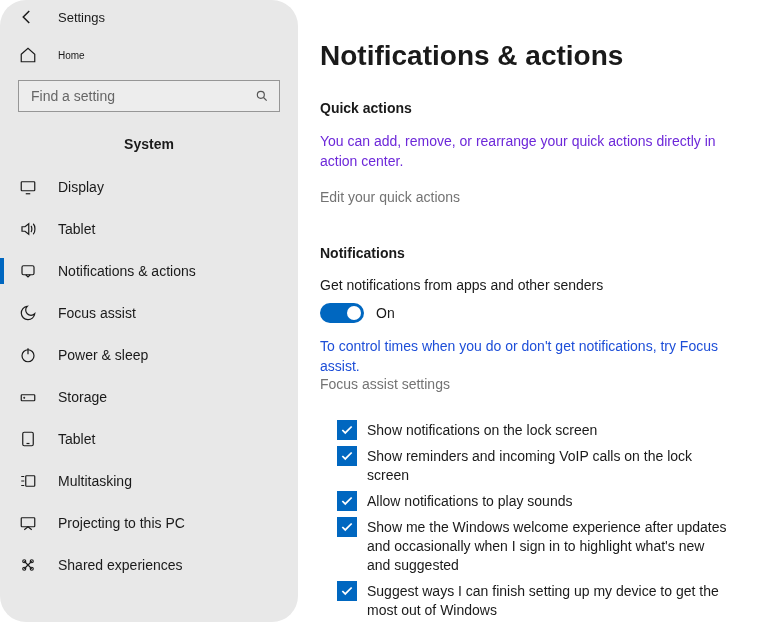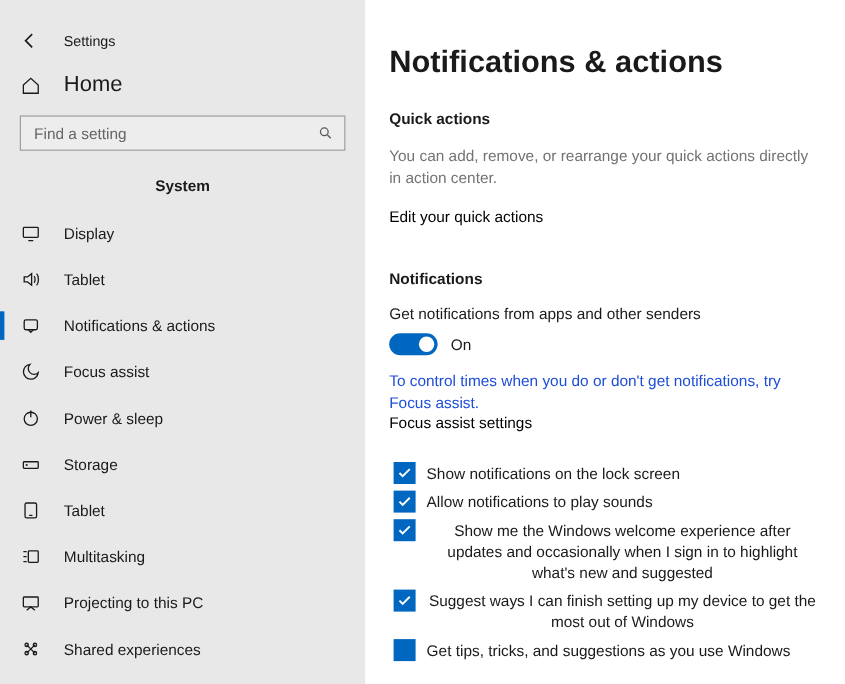--- a/index.html
+++ b/index.html
@@ -8,26 +8,27 @@
     font-family: "Segoe UI", Arial, sans-serif;
     font-size: 14px;
     color: #1a1a1a;
     background: #fff;
     width: 768px;
     height: 622px;
     overflow: hidden;
     display: flex;
   }
   .sidebar {
-    width: 332px;
+    width: 298px;
     background: #e8e8e8;
     height: 100%;
     display: flex;
     flex-direction: column;
-    padding-top: 22px;
+    padding-top: 2px;
+    border-radius: 26px;
   }
   .sidebar-header {
     display: flex;
     align-items: center;
     padding: 6px 18px 10px 18px;
   }
   .back-arrow {
     width: 18px; height: 18px;
     cursor: pointer;
   }
@@ -35,21 +36,21 @@
     margin-left: 22px;
     font-size: 13px;
   }
   .home-row {
     display: flex;
     align-items: center;
     padding: 10px 18px;
     cursor: pointer;
   }
   .home-row .icon { width: 20px; display:flex; justify-content:center; }
-  .home-row .label { margin-left: 20px; font-size: 20px; }
+  .home-row .label { margin-left: 20px; font-size: 10px; }
   .search-wrap { padding: 6px 18px 10px 18px; }
   .search-box {
     display: flex;
     align-items: center;
     border: 1px solid #969696;
     background: #ededed;
     height: 32px;
     padding: 0 10px;
   }
   .search-box input {
@@ -96,27 +97,27 @@
     font-size: 28px;
     margin: 0 0 28px 0;
   }
   h2.sub-title {
     font-weight: 600;
     font-size: 14px;
     margin: 0 0 16px 0;
   }
   .desc {
     font-size: 14px;
-    color: #737373;
+    color: #6d28d9;
     margin: 0 0 18px 0;
     max-width: 420px;
     line-height: 1.4;
   }
   .link {
-    color: #000000;
+    color: #737373;
     font-size: 14px;
     cursor: pointer;
     text-decoration: none;
     margin-top: 44px;
   }
   .section { margin-bottom: 40px; }
   .toggle-group { display:flex; align-items:center; margin: 10px 0 14px 0; }
   .toggle {
     width: 44px; height: 20px;
     border-radius: 10px;
@@ -129,23 +130,22 @@
     right: 3px; top: 3px;
     width: 14px; height: 14px;
     border-radius: 50%;
     background: #fff;
   }
   .toggle-label { margin-left: 12px; font-size: 14px; }
   .muted { color: #1d4ed8; font-size: 14px; line-height:1.4; }
   .checkbox-row {
     display: flex;
     align-items: flex-start;
-    margin: 6px 4px;
+    margin: 6px 17px;
     max-width: 430px;
-    text-align: center;
   }
   .checkbox {
     width: 20px; height: 20px;
     background: #0067c0;
     flex-shrink: 0;
     display: flex;
     align-items: center;
     justify-content: center;
     cursor: pointer;
   }
@@ -321,20 +321,28 @@
           </svg>
         </div>
       <span class="checkbox-label">Show notifications on the lock screen</span>
     </div>
     <div class="checkbox-row">
       <div class="checkbox">
           <svg width="14" height="14" viewBox="0 0 24 24" fill="none" stroke-width="3">
             <path d="M4 12l5 5L20 6"></path>
           </svg>
         </div>
+      <span class="checkbox-label">Show reminders and incoming VoIP calls on the lock screen</span>
+    </div>
+    <div class="checkbox-row">
+      <div class="checkbox">
+          <svg width="14" height="14" viewBox="0 0 24 24" fill="none" stroke-width="3">
+            <path d="M4 12l5 5L20 6"></path>
+          </svg>
+        </div>
       <span class="checkbox-label">Allow notifications to play sounds</span>
     </div>
     <div class="checkbox-row">
       <div class="checkbox">
           <svg width="14" height="14" viewBox="0 0 24 24" fill="none" stroke-width="3">
             <path d="M4 12l5 5L20 6"></path>
           </svg>
         </div>
       <span class="checkbox-label">Show me the Windows welcome experience after updates and occasionally when I sign in to highlight what's new and suggested</span>
     </div>

